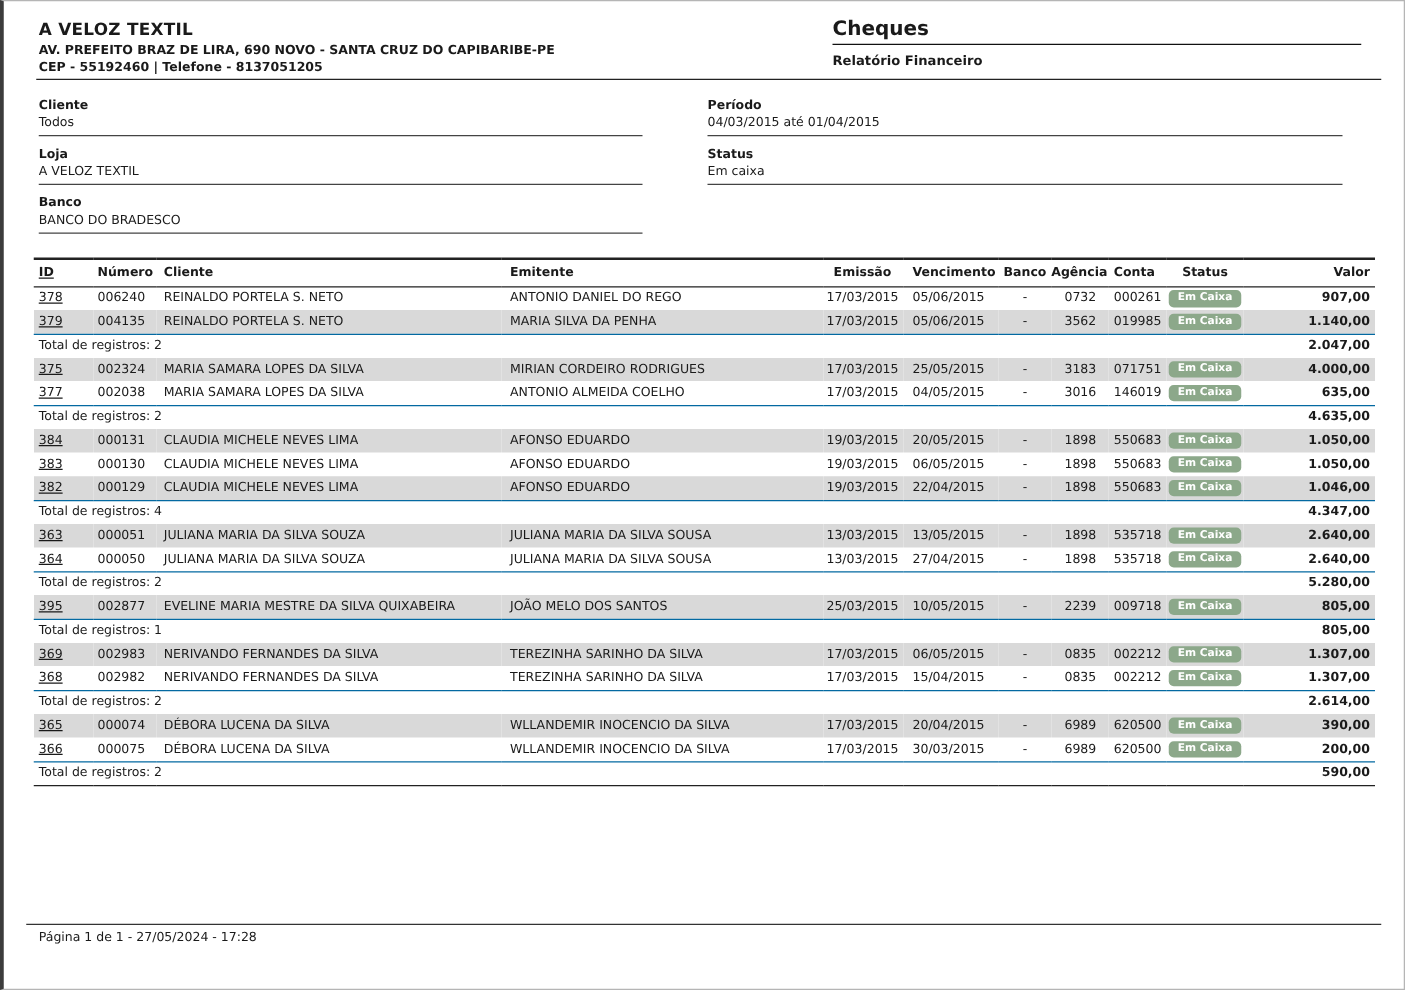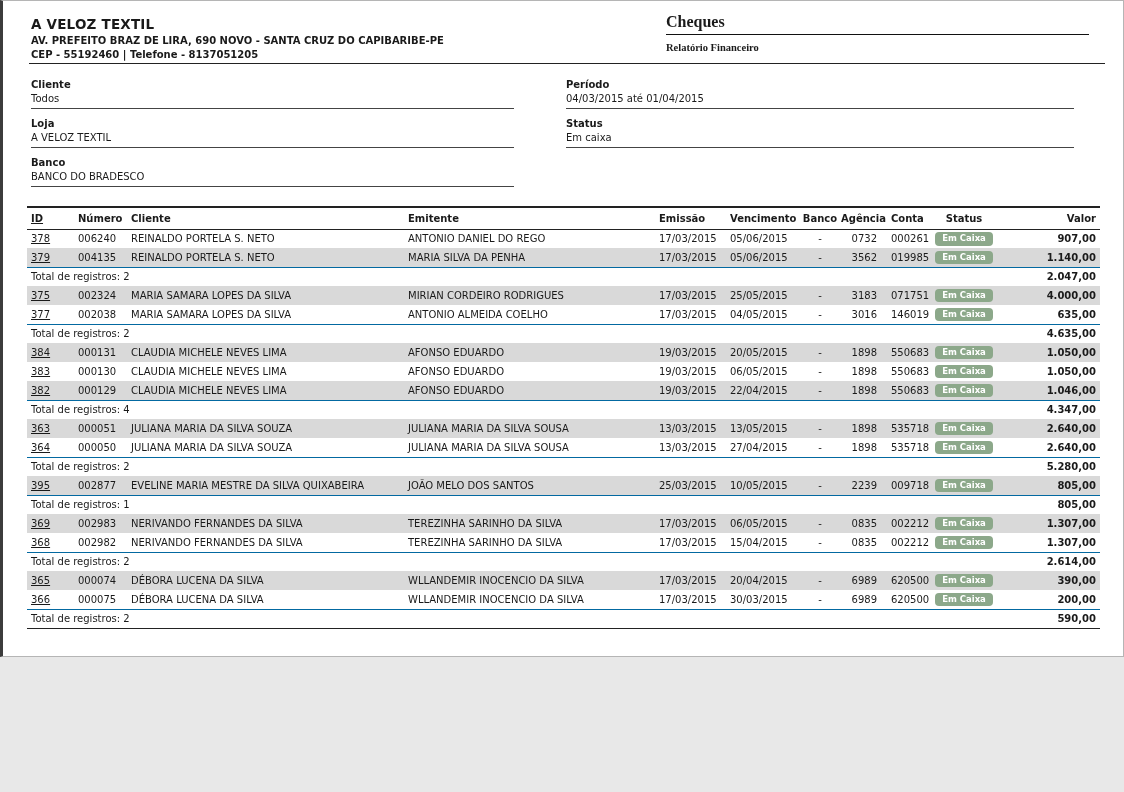--- a/index.html
+++ b/index.html
@@ -1,27 +1,27 @@
 <!DOCTYPE html>
 <html style="--badge-bg: #8ca88a; --badge-text: #ffffff; --stripe: #d9d9d9;"><head>
 <meta charset="utf-8">
 <style>
   * { margin:0; padding:0; box-sizing:border-box; }
   html,body { background:#e8e8e8; }
   body { font-family:"DejaVu Sans","Liberation Sans",sans-serif; color:#1a1a1a; }
   .page {
-    position:relative; width:1124px; height:657px; background:#ffffff;
+    position:relative; width:1124px; height:792px; background:#ffffff;
     border:1px solid #b5b5b5; border-left:3px solid #3c3c3c; overflow:hidden;
   }
   
   .report-header { position:relative; height:62px; }
   .company { position:absolute; left:28px; top:15px; }
   .company-name { font-size:13.5px; font-weight:bold; letter-spacing:0.2px; }
   .company-line { font-size:10px; font-weight:bold; margin-top:3px; }
-  .title-block { position:absolute; left:663px; right:34px; top:12px;font-family:Liberation Serif, serif; }
+  .title-block { position:absolute; left:663px; right:34px; top:12px; }
   .report-title { font-size:16px; font-weight:bold; padding-bottom:3px; border-bottom:1.5px solid #111; }
   .report-subtitle { font-size:10.5px; font-weight:bold; text-align:left; margin-top:7px; }
   .header-rule { position:absolute; left:26px; right:18px; top:62px; border-top:1.5px solid #222; }
   
   .filters {
     position:absolute; left:28px; top:78px; width:1078px;
     display:grid; grid-template-columns:483px 508px; column-gap:52px; row-gap:9px;
   }
   .filter-item { border-bottom:1px solid #444; padding-bottom:4px; }
   .filter-label { font-size:10px; font-weight:bold; }
@@ -38,21 +38,21 @@
     font-size:10px; font-weight:bold; height:22px; vertical-align:middle;
     border-bottom:1.5px solid #222; white-space:nowrap;
   }
   table.cheques td { height:19px; vertical-align:middle; white-space:nowrap; overflow:hidden; }
   tr.shaded td { background:var(--stripe,#d9d9d9); }
   tr.total-row td { border-top:1px solid #0369a1; }
   .c-id     { text-align:left;  padding-left:4px;text-decoration:underline; }
   .c-num    { text-align:left;  padding-left:3px; }
   .c-cli    { text-align:left;  padding-left:6px; }
   .c-emi    { text-align:left;  padding-left:7px; }
-  .c-emissao{ text-align:left; padding-right:2px;margin-top:12px; }
+  .c-emissao{ text-align:center; padding-right:2px;margin-top:12px; }
   .c-venc   { text-align:left;  padding-left:7px; }
   .c-banco  { text-align:center; }
   .c-ag     { text-align:right; padding-right:10px; }
   .c-conta  { text-align:left;  padding-left:4px; }
   .c-status { text-align:center; }
   .c-valor  { text-align:right; padding-right:4px; font-weight:bold; }
   .t-label  { text-align:left; padding-left:4px; font-weight:normal; }
   .badge {
     display:inline-block; background:var(--badge-bg,#8ca88a); color:var(--badge-text,#ffffff);
     font-size:8.5px; font-weight:bold; padding:2px 7px 3px 7px; border-radius:4px; line-height:1;

